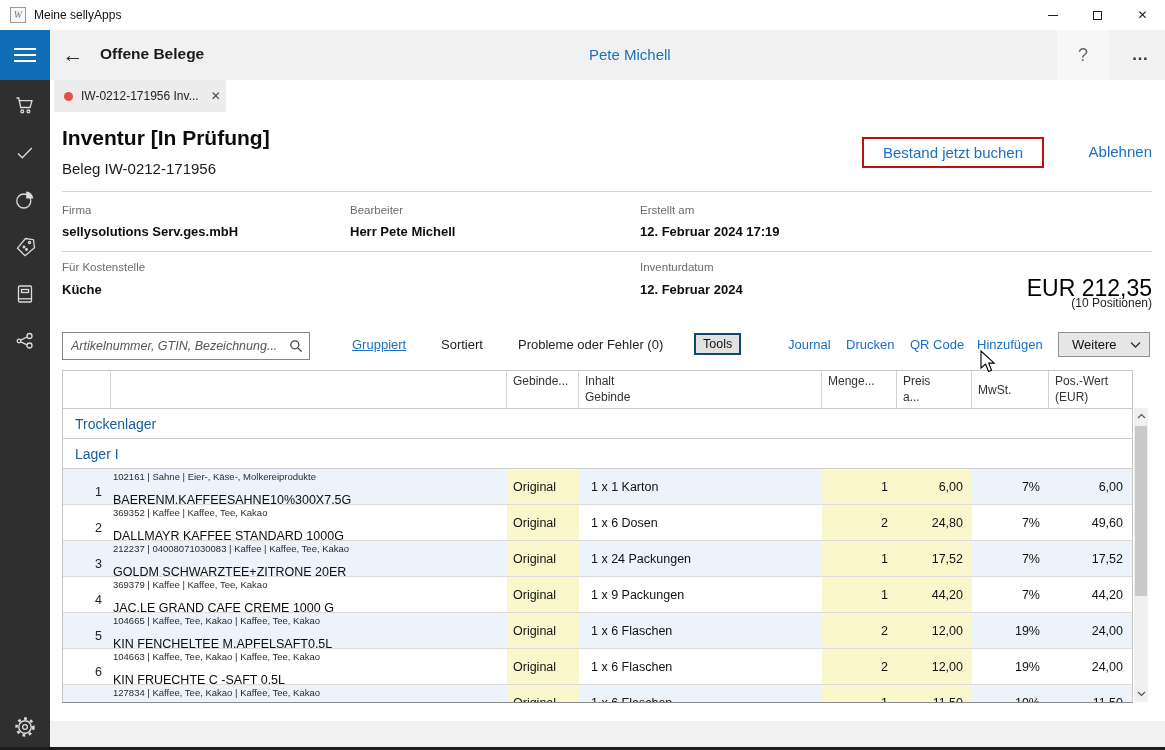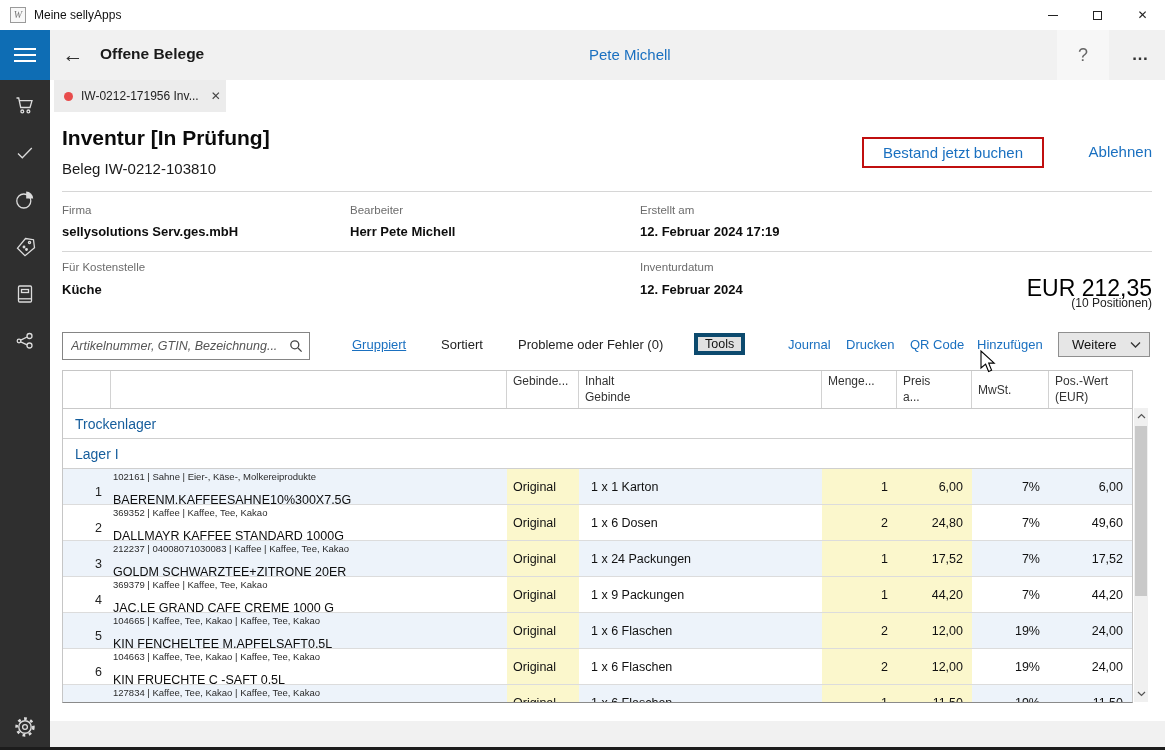--- a/index.html
+++ b/index.html
@@ -65,21 +65,21 @@
   
   .search { position:absolute; left:62px; top:332px; width:248px; height:28px; border:1px solid #858585;
             background:#fff; font-size:12.5px; font-style:italic; color:#444; padding:0 26px 0 8px;
             font-family:"Liberation Sans",sans-serif; }
   .search::placeholder { color:#555; font-style:italic; }
   .searchicon { position:absolute; left:288px; top:338px; width:16px; height:16px; }
   .tbtext { position:absolute; top:337px; font-size:13px; color:#222; }
   .tblink { position:absolute; top:337px; font-size:13px; color:#1a70c0; }
   .grouped { text-decoration:underline; }
   .toolsbtn { position:absolute; left:694px; top:333px; height:22px; padding:0 7px; background:#e1e1e1;
-              border:4px solid #0c4a6e; font-size:12.5px; color:#111; display:flex; align-items:center; }
+              border:2px solid #0c4a6e; font-size:12.5px; color:#111; display:flex; align-items:center; }
   .weitere { position:absolute; left:1058px; top:332px; width:92px; height:25px; background:#e6e6e6;
              border:1px solid #8f8f8f; display:flex; align-items:center; justify-content:space-between;
              padding:0 8px 0 13px; font-size:13px; color:#111; }
 
   
   .tablewrap { position:absolute; left:62px; top:370px; width:1071px; height:333px; overflow:hidden;
                border:1px solid #c6c6c6; border-bottom-color:#8a8a8a; background:#fff; }
   .grid { display:grid; grid-template-columns:48px 396px 72px 243px 75px 75px 77px 83px; }
   .thead { height:38px; border-bottom:1px solid #c9c9c9; }
   .th { font-size:12px; color:#333; padding:3px 6px; border-right:1px solid #d2d2d2; line-height:1.3; }
@@ -200,21 +200,21 @@
 
   <div class="tabbar">
     <div class="tab">
       <span class="tabdot"></span>
       <span class="tablabel">IW-0212-171956 Inv...</span>
       <span class="tabclose">✕</span>
     </div>
   </div>
 
   <div class="doctitle">Inventur [In Prüfung]</div>
-  <div class="docsub">Beleg IW-0212-103810</div>
+  <div class="docsub">Beleg IW-0212-171956</div>
   <div class="primarybox">
     <span class="primarylabel">Bestand jetzt buchen</span>
   </div>
   <div class="secondary">Ablehnen</div>
   <div class="divider" style="top:191px"></div>
 
   <div class="flabel" style="left:62px; top:204px">Firma</div>
   <div class="fvalue" style="left:62px; top:224px">sellysolutions Serv.ges.mbH</div>
   <div class="flabel" style="left:350px; top:204px">Bearbeiter</div>
   <div class="fvalue" style="left:350px; top:224px">Herr Pete Michell</div>

